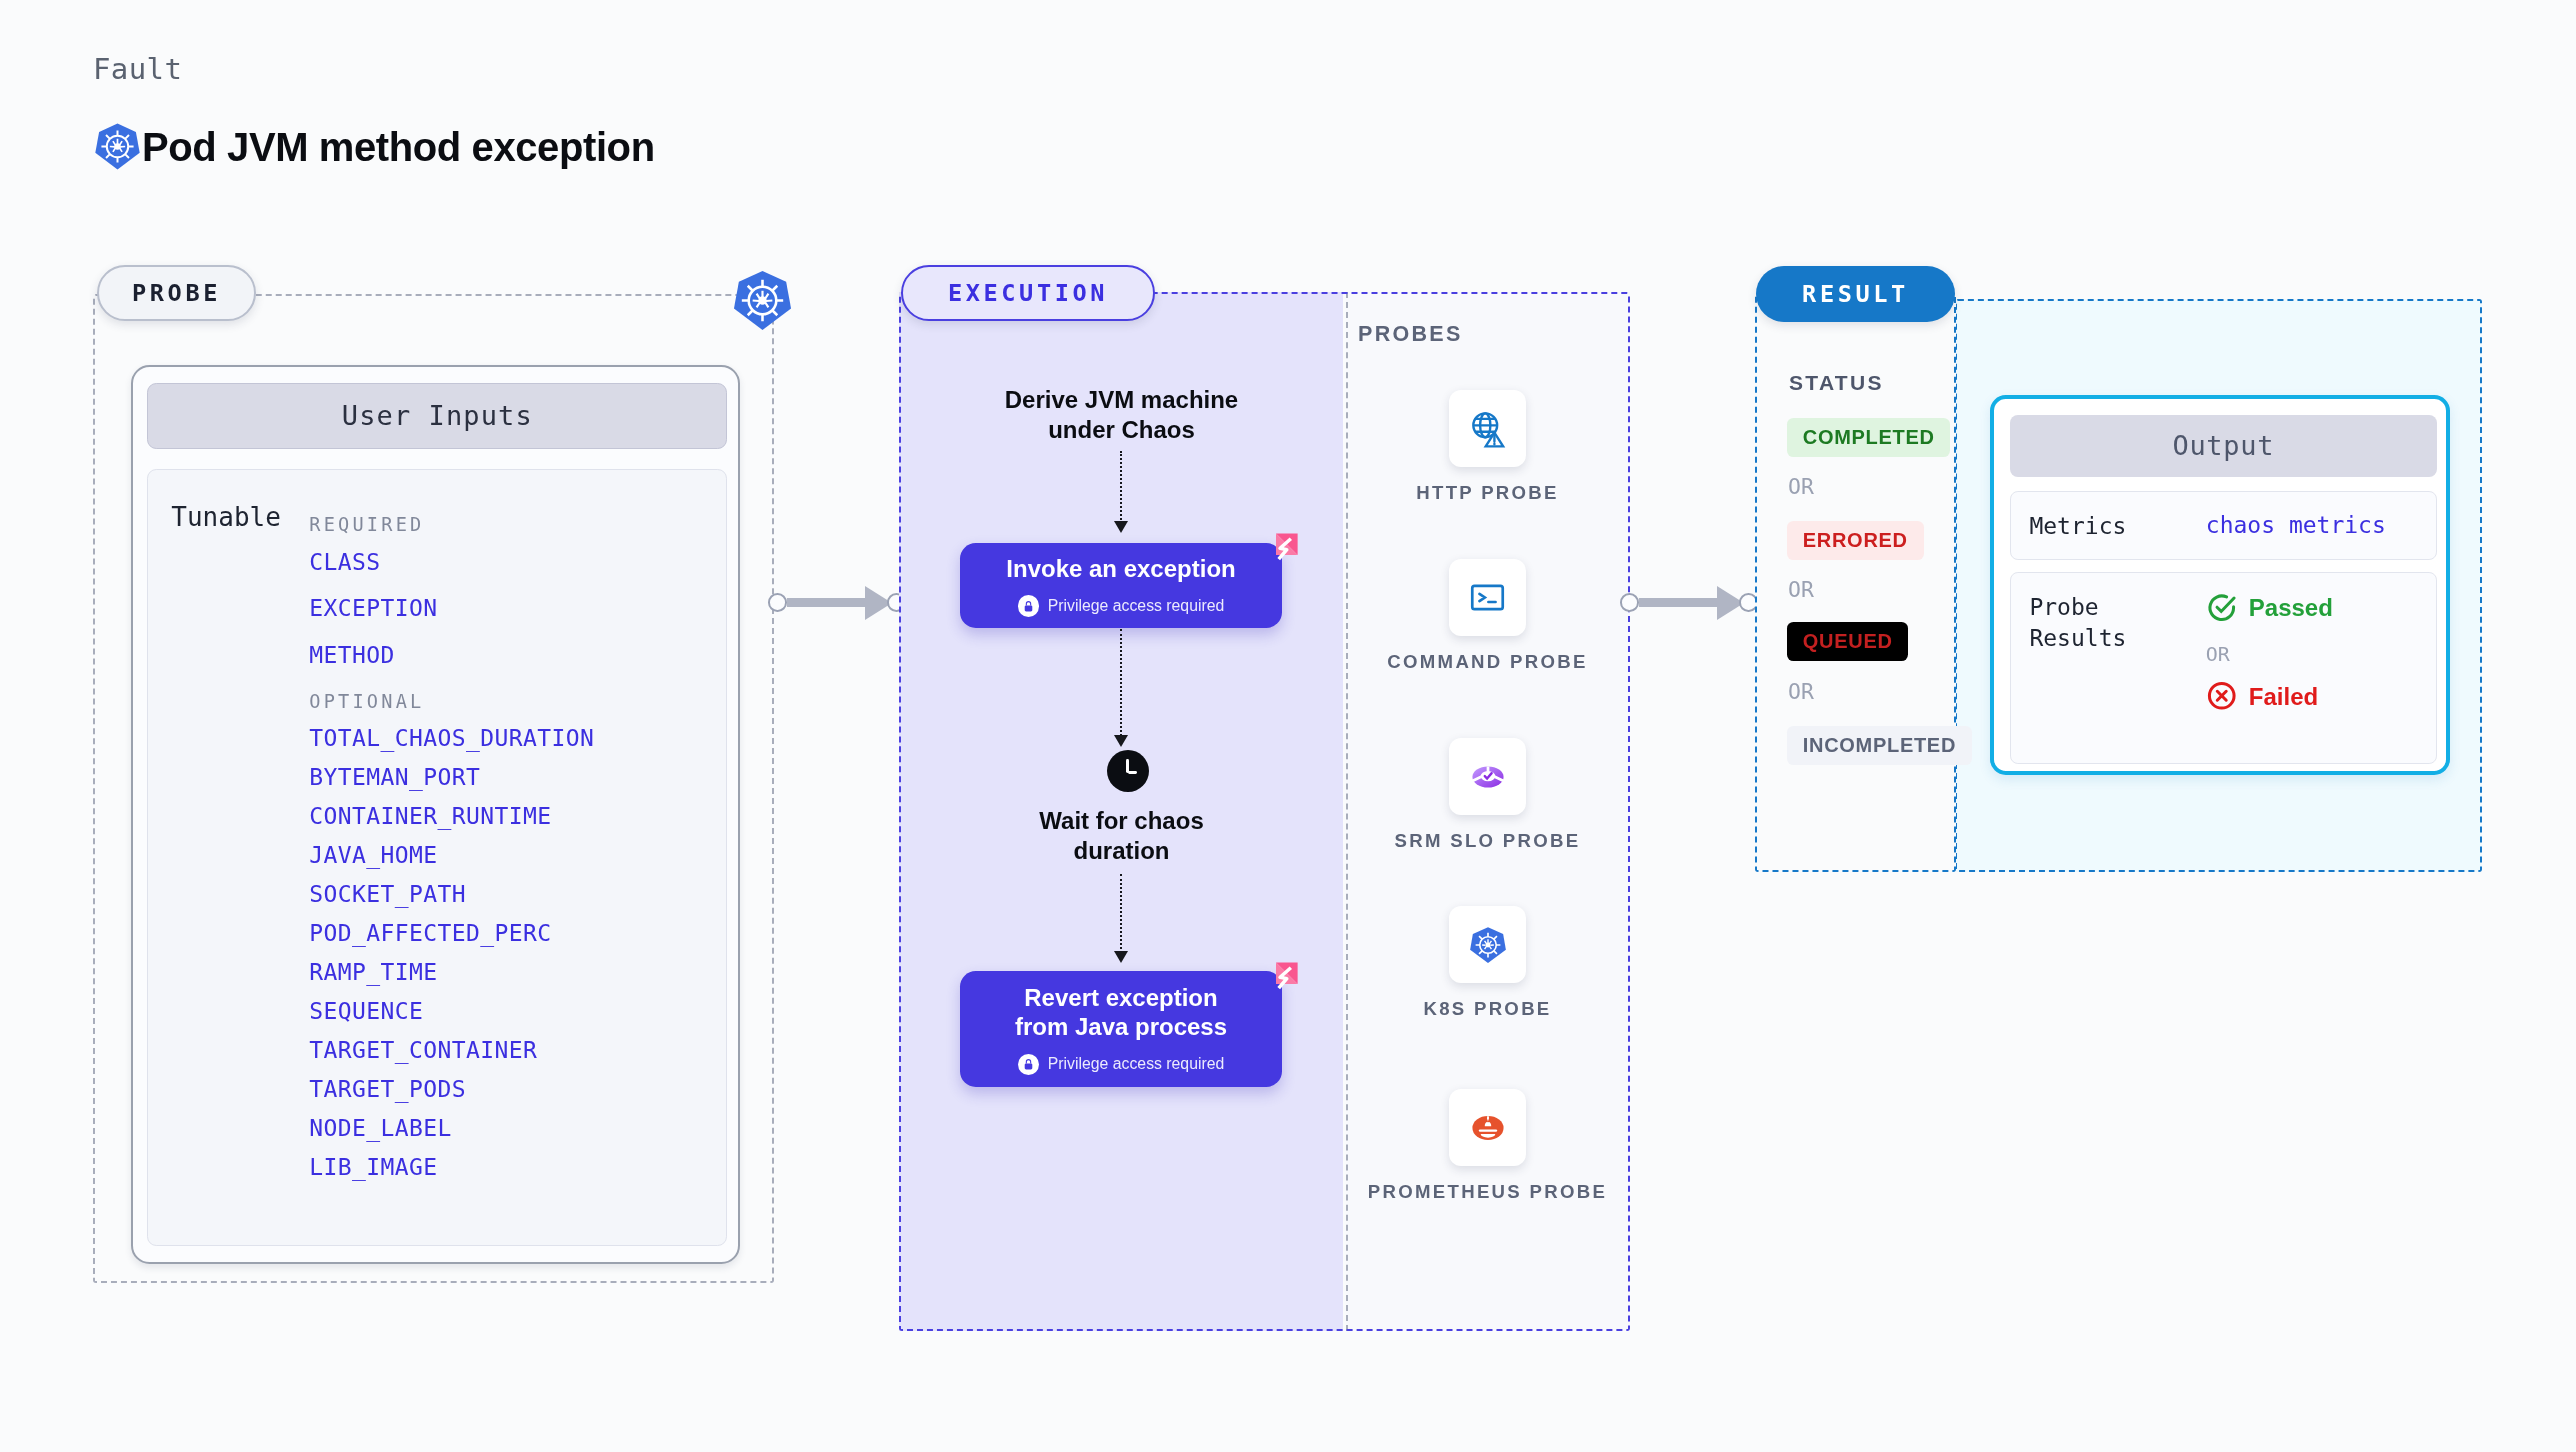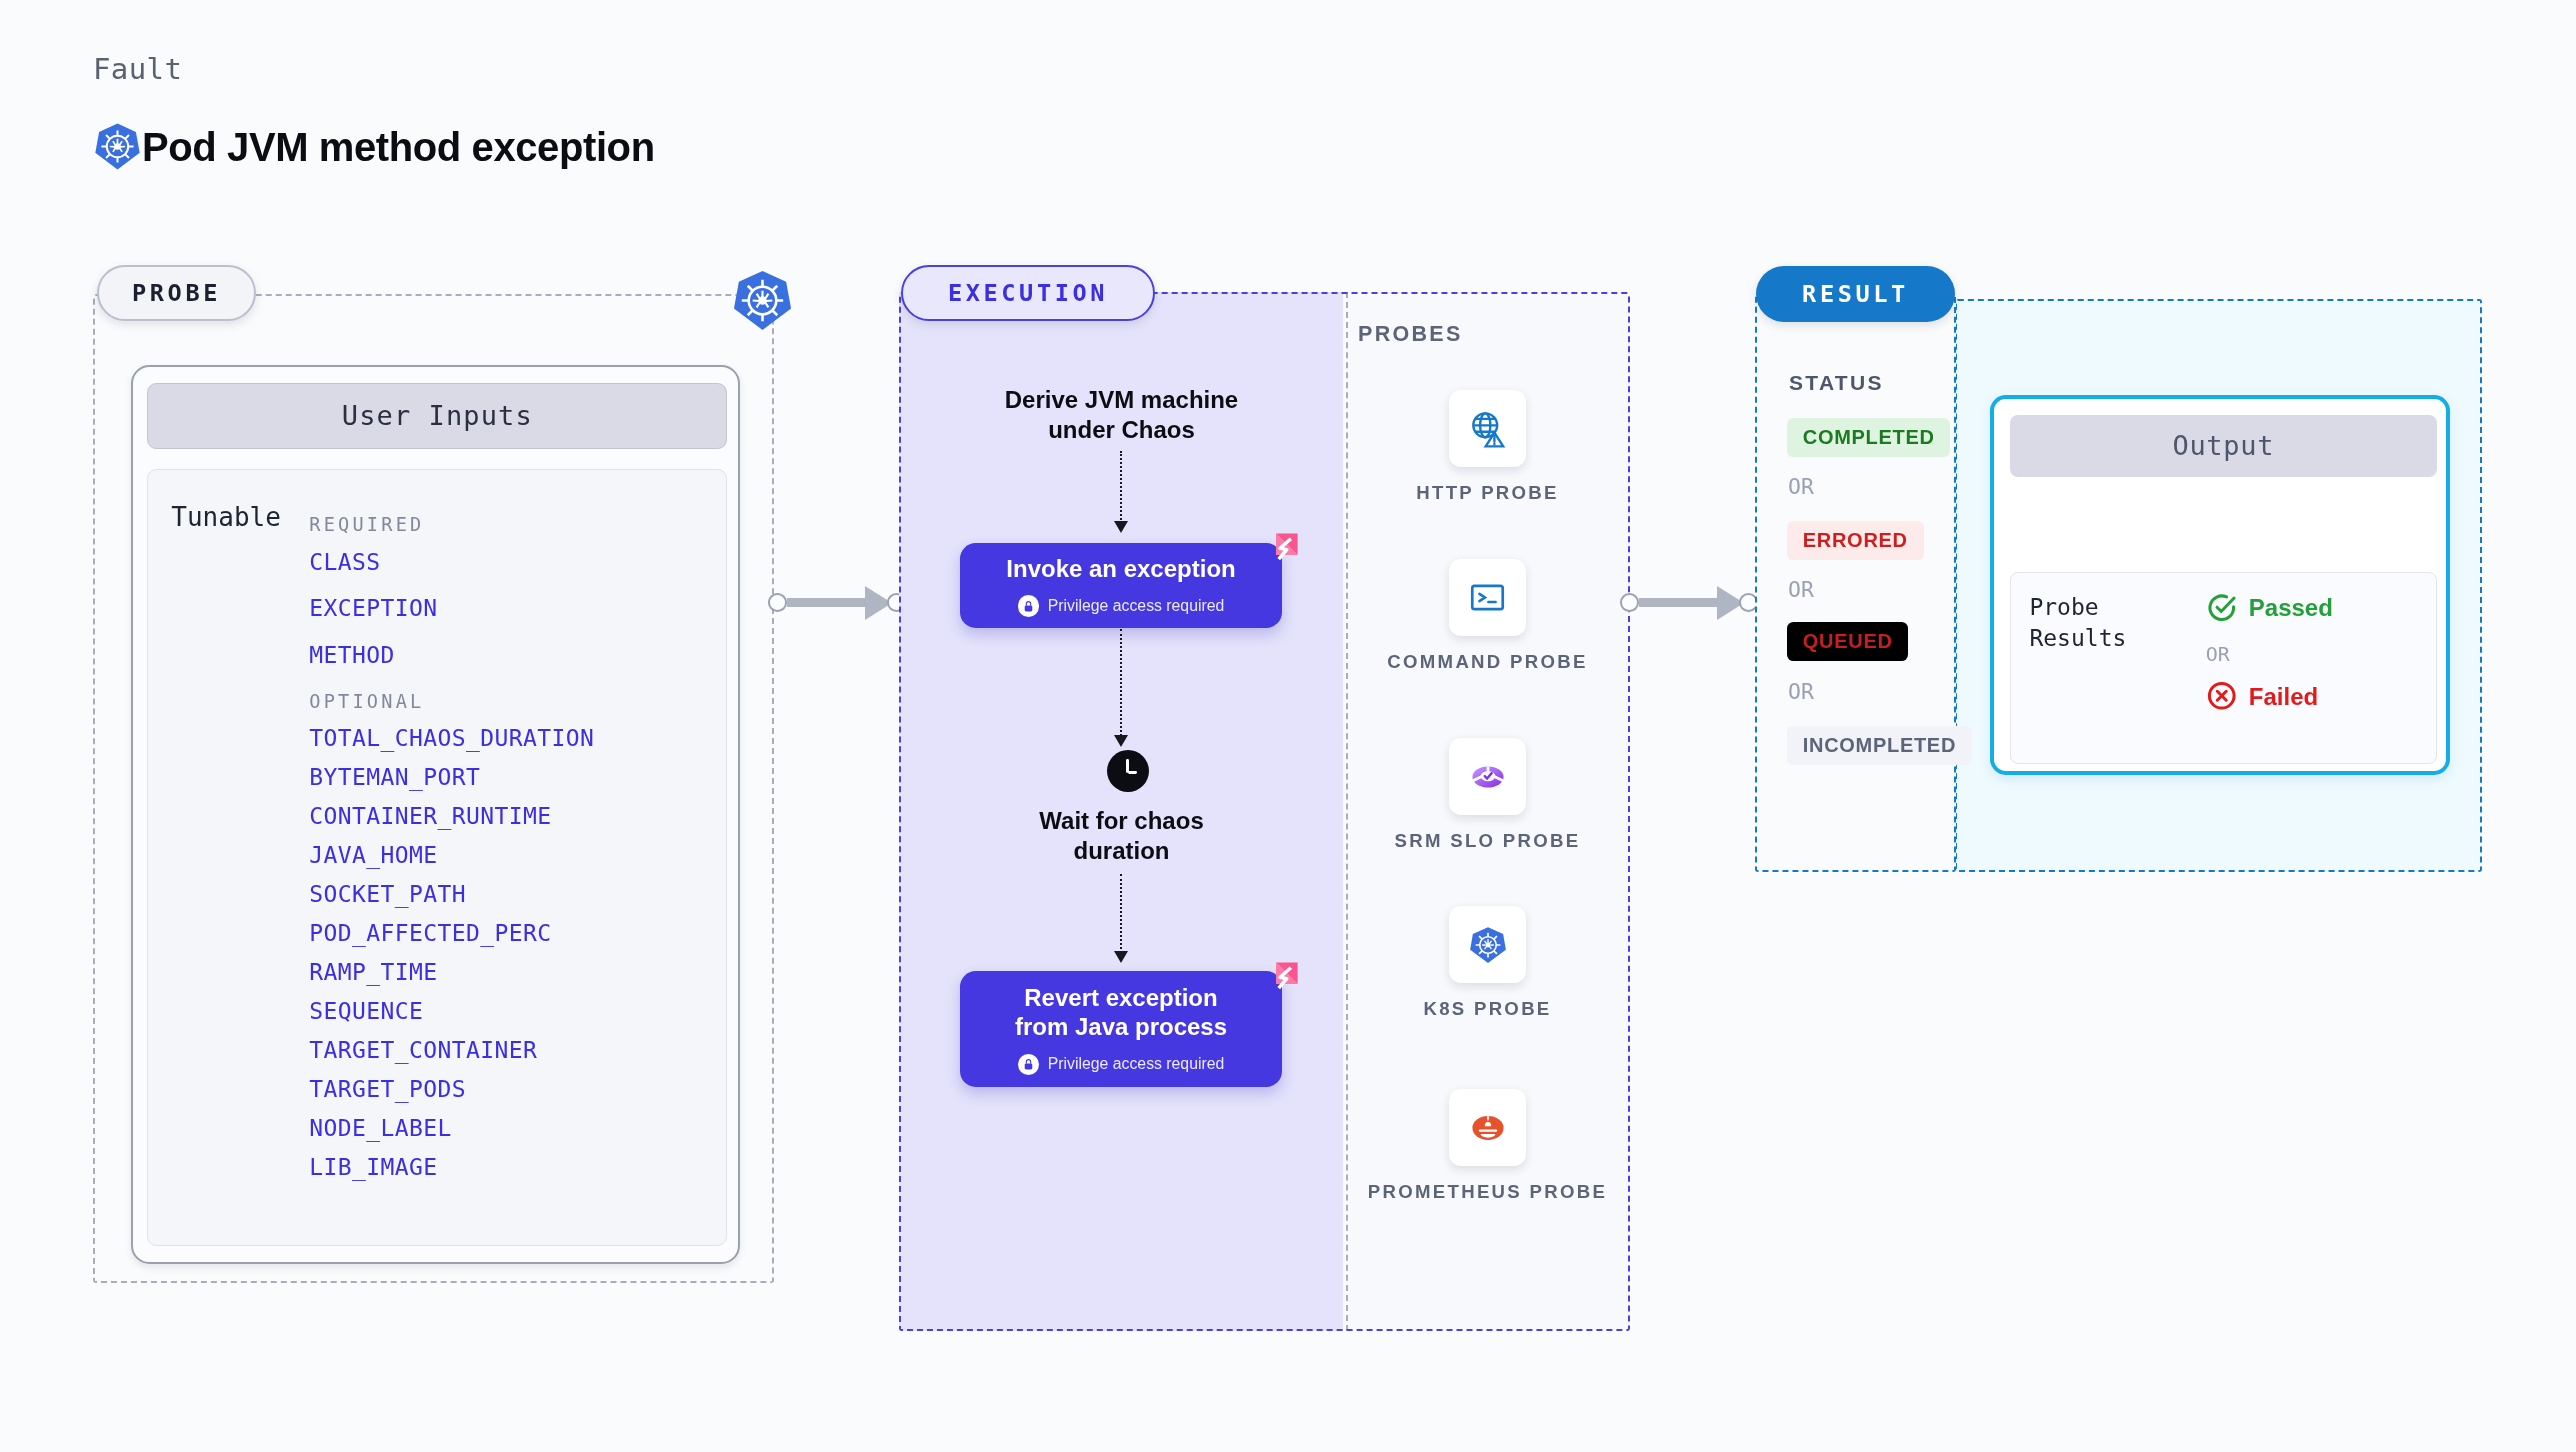--- a/index.html
+++ b/index.html
@@ -445,20 +445,24 @@
   <div class="or-text" style="top:474px;">OR</div>
   <div class="sbadge" style="top:521px; background:#fdeaea; color:#cc1f1f;">ERRORED</div>
   <div class="or-text" style="top:577px;">OR</div>
   <div class="sbadge" style="top:622px; background:#000000; color:#c42020;">QUEUED</div>
   <div class="or-text" style="top:679px;">OR</div>
   <div class="sbadge" style="top:726px; background:#f1f3f8; color:#5c6478;">INCOMPLETED</div>
 
   <div class="out-card">
     <div class="out-head">Output</div>
 
+    <div class="out-row" style="top:92px; height:69px;">
+      <span class="out-key">Metrics</span>
+      <span class="out-val-link">chaos metrics</span>
+    </div>
 
     <div class="out-row" style="top:173px; height:192px;">
       <span class="out-key" style="white-space:pre-line;">Probe
 Results</span>
 
       <span class="pr-item" style="top:18.6px;">
         <span>
           <svg width="31.5" height="31.5" viewBox="0 0 24 24" fill="none" stroke="#23a03a" stroke-width="2.3" stroke-linecap="round">
             <path d="M21 11.2V12a9 9 0 1 1-5.3-8.2"></path>
             <path d="M8.4 11.6 L11.6 14.8 L21.4 4.6"></path>

